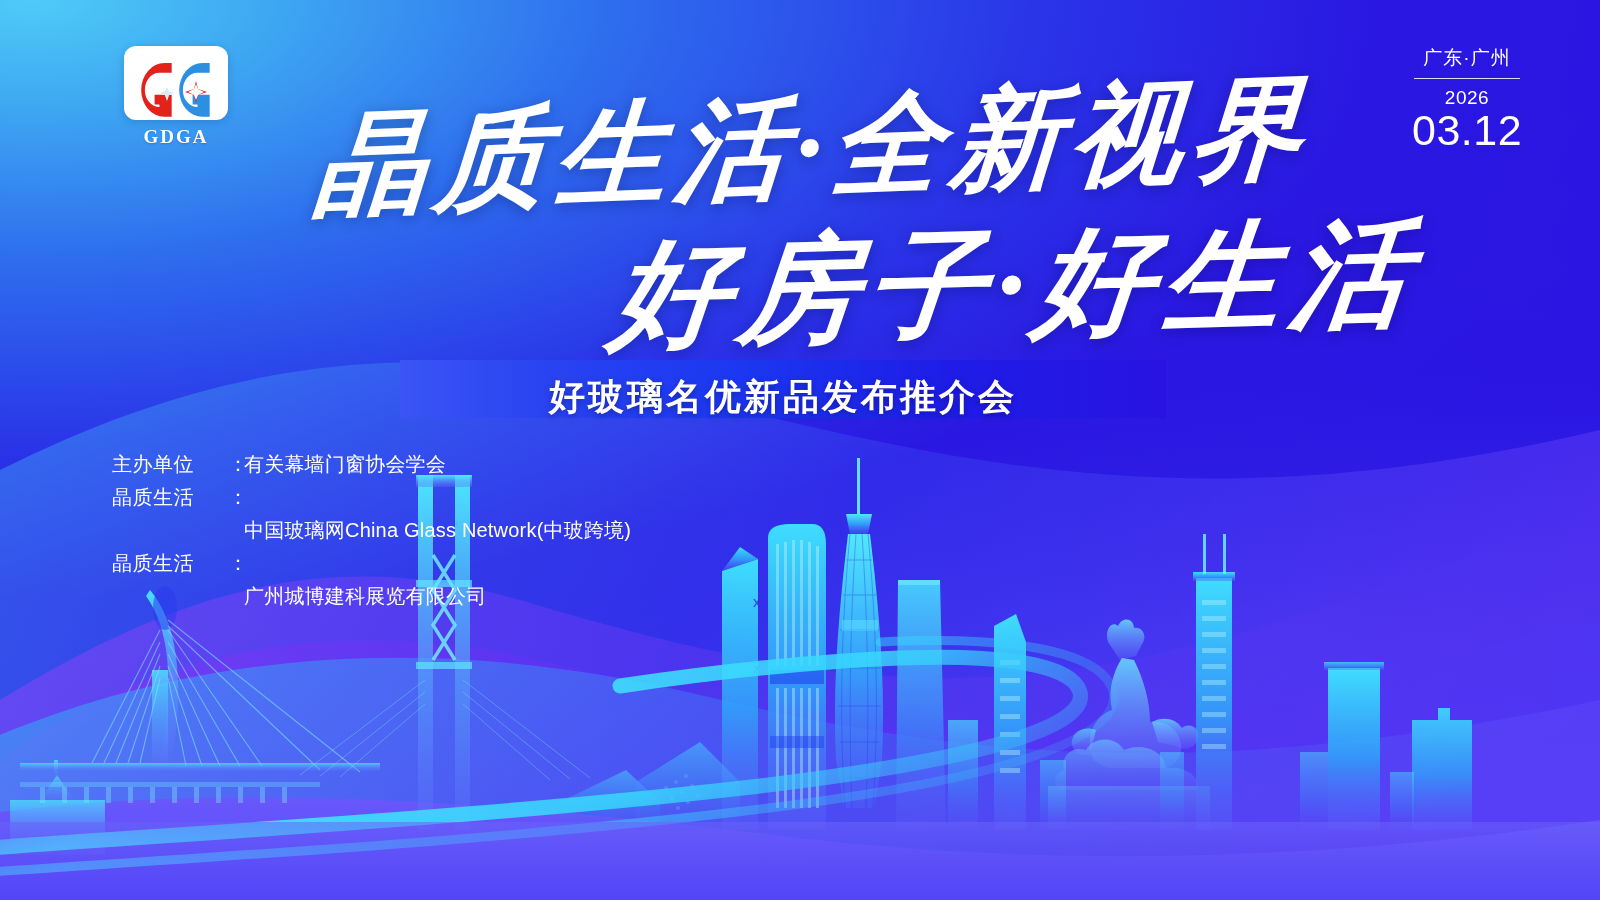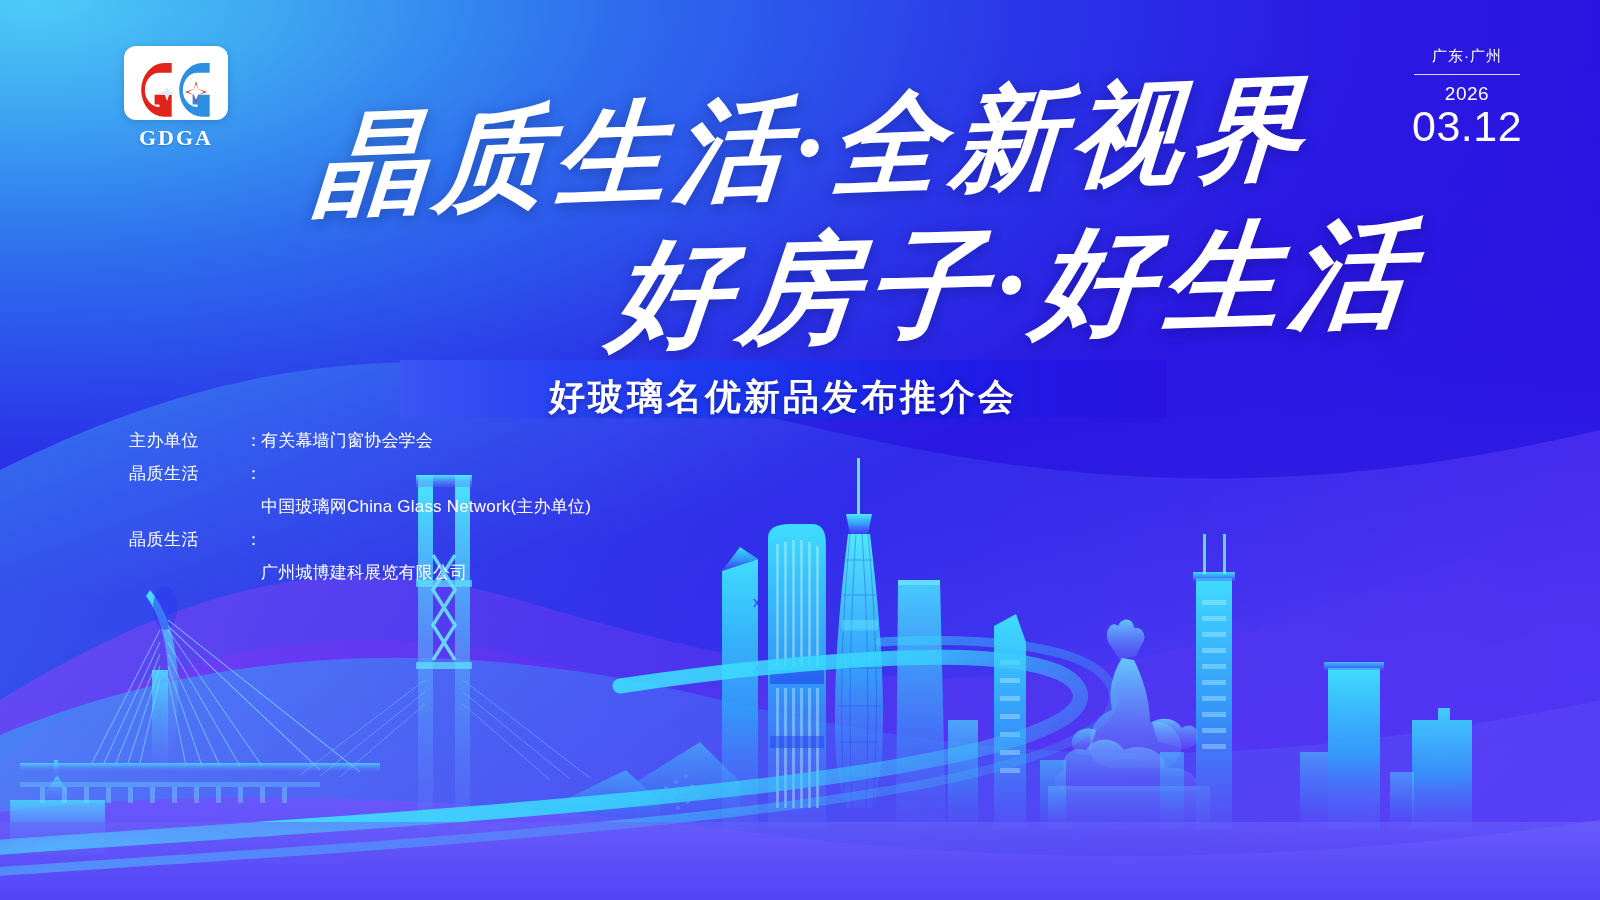--- a/index.html
+++ b/index.html
@@ -17,27 +17,27 @@
 
   
   .logo-wrap{position:absolute;left:86px;top:46px;width:180px;}
   .logo-card{
     width:104px;height:74px;background:#ffffff;border-radius:12px;
     margin:0 auto;position:relative;box-shadow:0 2px 8px rgba(0,20,80,.18);
   }
   .logo-label{
     margin-top:7px;text-align:center;color:#ffffff;
     font-family:"Liberation Serif","DejaVu Serif",serif;
-    font-weight:700;font-size:22px;letter-spacing:2px;line-height:1;
+    font-weight:700;font-size:19px;letter-spacing:2px;line-height:1;
     text-shadow:0 1px 2px rgba(0,30,90,.25);
   }
 
   
   .datebox{position:absolute;right:78px;top:48px;text-align:center;color:#fff;width:110px;}
-  .loc{font-size:15px;letter-spacing:1px;line-height:1;white-space:nowrap;font-weight:500;}
+  .loc{font-size:19px;letter-spacing:1px;line-height:1;white-space:nowrap;font-weight:500;}
   .drule{height:1px;background:rgba(255,255,255,.85);margin:11px 2px 9px 2px;}
   .yr{font-size:19px;font-weight:400;line-height:1;letter-spacing:.5px;}
   .dm{font-size:43px;font-weight:400;line-height:1.05;letter-spacing:.5px;margin-top:1px;}
 
   
   .callig{position:absolute;left:0;top:0;width:1600px;height:360px;pointer-events:none;}
   .cal-txt{
     position:absolute;color:#fff;white-space:nowrap;
     font-family:"Liberation Serif","DejaVu Serif",serif;
     font-weight:700;font-style:italic;
@@ -52,21 +52,21 @@
     background:linear-gradient(90deg,#3A55F4 0%, #2A44F2 18%, #1B37F0 45%, #1E1CE6 72%, #2913E2 100%);
   }
   .subtitle{
     position:absolute;left:400px;top:368px;width:766px;height:58px;
     display:flex;align-items:center;justify-content:center;
     color:#fff;font-size:36px;font-weight:700;letter-spacing:3px;
     text-shadow:0 2px 6px rgba(0,0,60,.35);
   }
 
   
-  .credits{position:absolute;left:112px;top:424px;color:#fff;font-size:17px;line-height:33px;margin-left:17px;}
+  .credits{position:absolute;left:112px;top:448px;color:#fff;font-size:20px;line-height:33px;}
   .crow{display:flex;}
   .clabel{width:116px;flex:0 0 116px;letter-spacing:.5px;}
   .ccolon{width:16px;flex:0 0 16px;}
   .cval{white-space:nowrap;letter-spacing:.2px;}
   .cindent{padding-left:132px;white-space:nowrap;letter-spacing:.2px;}
 
   
   .scene{position:absolute;left:0;bottom:0;width:1600px;height:470px;}
 </style>
 </head>
@@ -376,21 +376,21 @@
   <div class="credits">
     <div class="crow">
       <span class="clabel">主办单位</span>
       <span class="ccolon">：</span>
       <span class="cval">有关幕墙门窗协会学会</span>
     </div>
     <div class="crow">
       <span class="clabel">晶质生活</span>
       <span class="ccolon">：</span>
     </div>
-    <div class="cindent">中国玻璃网China Glass Network(主办单位)</div>
+    <div class="cindent">中国玻璃网China Glass Network(中玻跨境)</div>
     <div class="crow">
       <span class="clabel">晶质生活</span>
       <span class="ccolon">：</span>
     </div>
     <div class="cindent">广州城博建科展览有限公司</div>
   </div>
 
 </div>
 
 </body></html>

